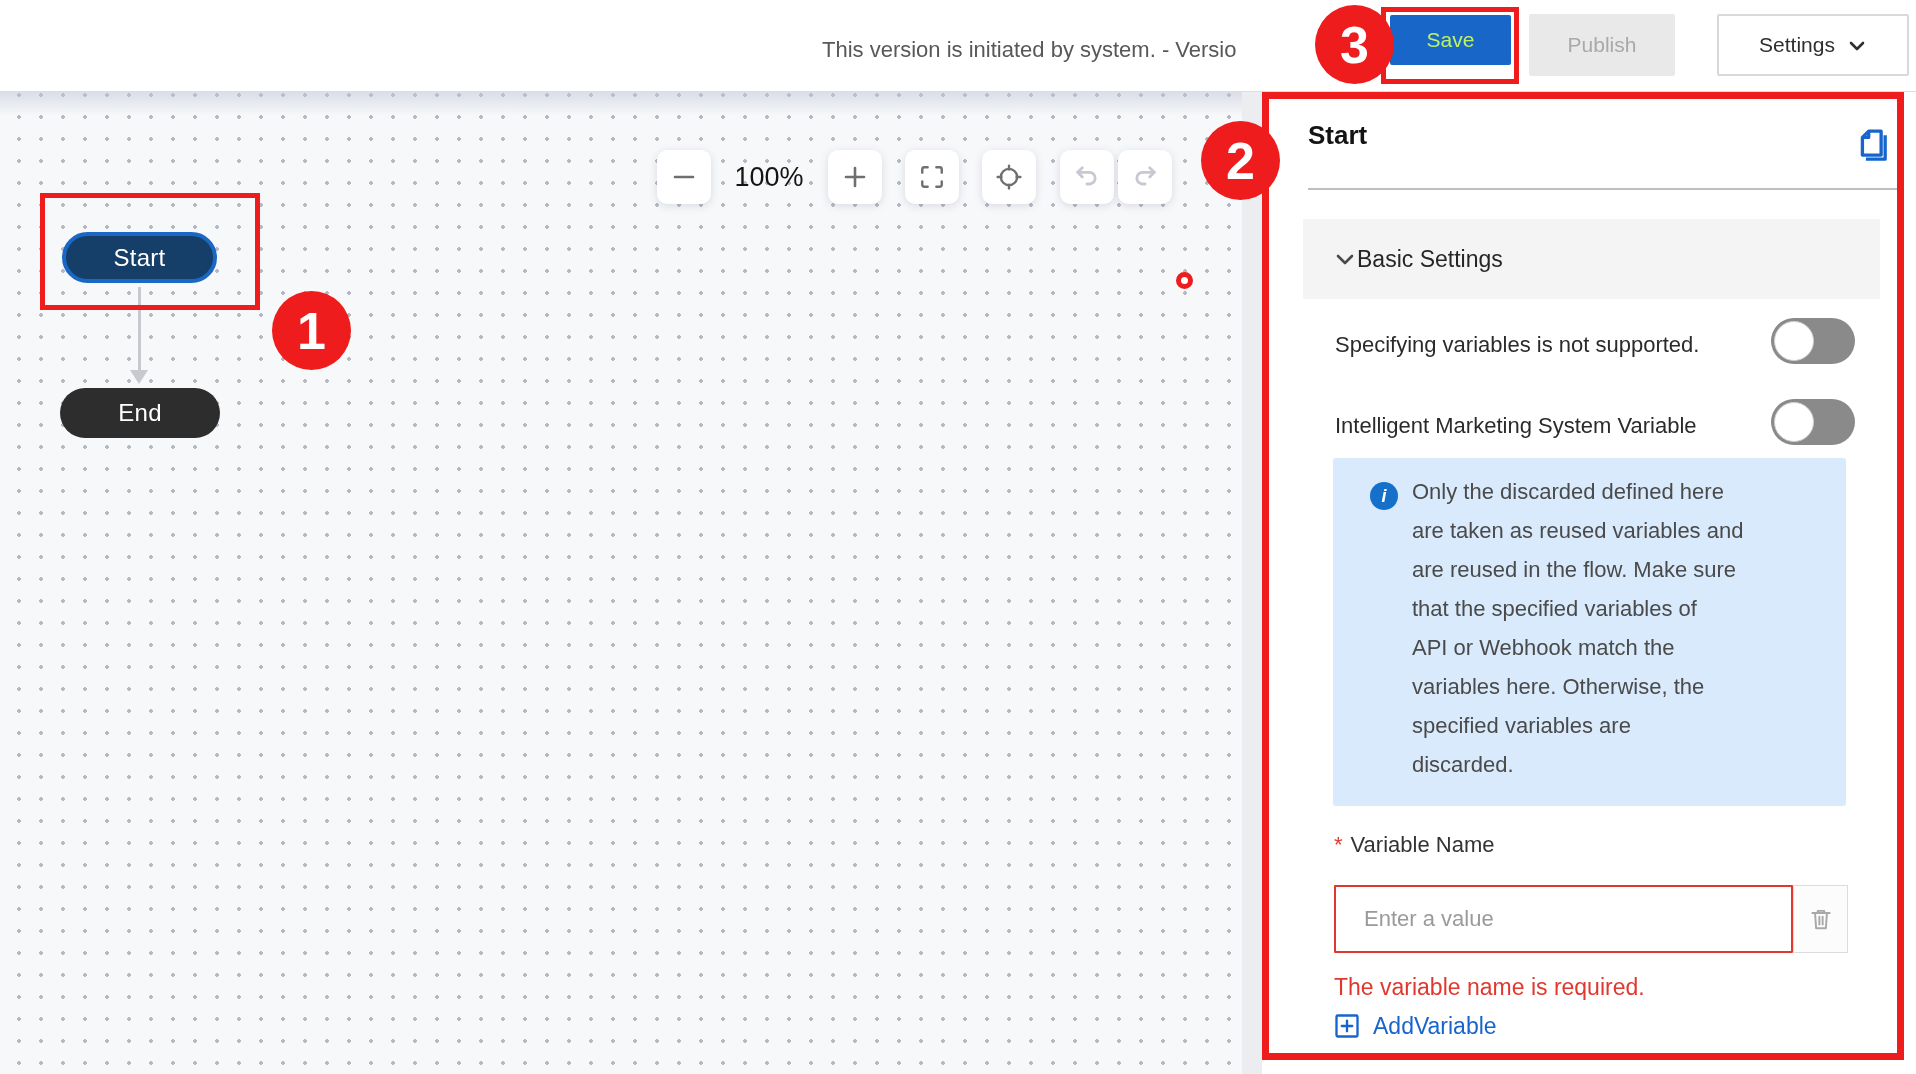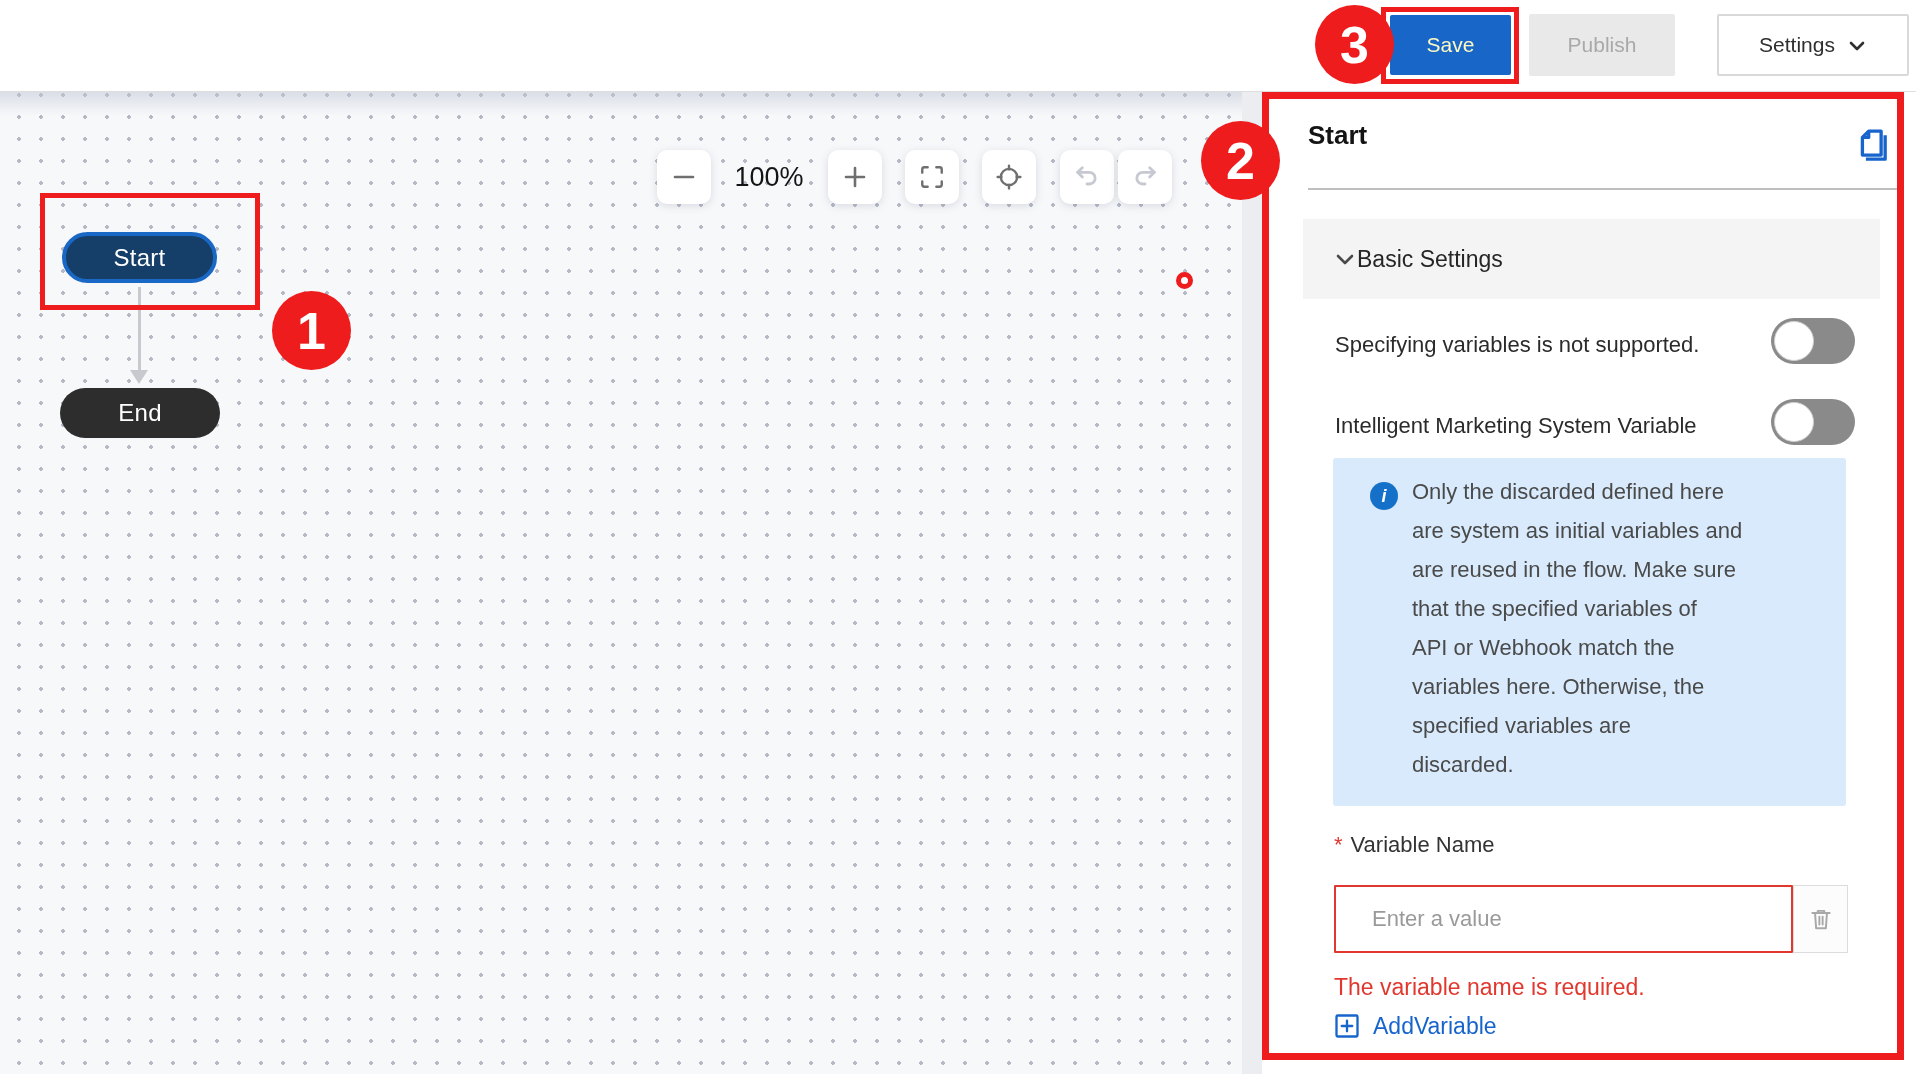--- a/index.html
+++ b/index.html
@@ -4,21 +4,21 @@
 <style>
   * { box-sizing: border-box; margin: 0; padding: 0; }
   html,body { width:1916px; height:1074px; }
   body { font-family: "Liberation Sans", sans-serif; background:#fff; }
   .screen { position:relative; width:1916px; height:1074px; overflow:hidden; background:#fff; }
 
   
   .topbar { position:absolute; left:0; top:0; width:1916px; height:92px; background:#fff; border-bottom:1px solid #dedede; z-index:5; }
   .version-text { position:absolute; left:822px; top:0; height:92px; line-height:100px; font-size:22px; color:#585858; white-space:nowrap; }
   .btn { position:absolute; top:14px; height:62px; border:none; border-radius:2px; font-family:"Liberation Sans",sans-serif; font-size:21px; cursor:pointer; }
-  .btn-save { left:1390px; top:15px; width:121px; height:60px; background:#1766c8; color:#fef9c3; }
+  .btn-save { left:1390px; top:15px; width:121px; height:50px; background:#1766c8; color:#bef264; }
   .btn-publish { left:1529px; width:146px; background:#e9e9ea; color:#a9a9a9; cursor:default; }
   .btn-settings { left:1704px; width:192px; background:#fff; border:2px solid #d9d9d9; color:#2f2f2f; display:flex; align-items:center; justify-content:center; gap:12px;margin-left:13px; }
   .btn-settings svg { margin-top:2px; }
 
   
   .ann-box { position:absolute; border:5px solid #ee1c1c; background:transparent; z-index:20; pointer-events:none; }
   .ann-box-save { left:1381px; top:7px; width:138px; height:77px; z-index:6; }
   .ann-box-panel { left:1262px; top:92px; width:642px; height:968px; border-width:7px; }
   .badge { position:absolute; width:79px; height:79px; border-radius:50%; background:#ee1c1c; color:#fff;
            font-size:52px; font-weight:bold; display:flex; align-items:center; justify-content:center; z-index:30; pointer-events:none; }
@@ -71,36 +71,37 @@
                   background:#fff; border:1px solid #cfcfcf; }
 
   .info-box { position:absolute; left:71px; top:366px; width:513px; height:348px; background:#d8eafb; border-radius:3px; }
   .info-icon { position:absolute; left:37px; top:24px; width:28px; height:28px; border-radius:50%; background:#1570c9;
                color:#fff; font-size:18px; font-weight:bold; font-style:italic; display:flex; align-items:center; justify-content:center; }
   .info-lines { position:absolute; left:79px; top:14px; width:410px; font-size:22px; line-height:39px; color:#4a4a4a; }
 
   .field-label { position:absolute; left:72px; top:740px; font-size:22px; color:#333; }
   .field-label .req { color:#e0382e; margin-right:8px; }
   .var-input { position:absolute; left:72px; top:793px; width:459px; height:68px; border:2px solid #e0382e;
-               font-size:22px; color:#333; padding-left:36px; background:#fff; border-radius:1px; outline:none;
+               font-size:22px; color:#333; padding-left:28px; background:#fff; border-radius:1px; outline:none;
                font-family:"Liberation Sans",sans-serif; }
   .var-input::placeholder { color:#9a9a9a; }
   .trash-btn { position:absolute; left:531px; top:793px; width:55px; height:68px; background:#fcfcfc;
                border:1px solid #dcdcdc; display:flex; align-items:center; justify-content:center; cursor:pointer; }
   .error-text { position:absolute; left:72px; top:882px; font-size:23px; color:#e0382e; }
   .add-variable { position:absolute; left:71px; top:920px; display:flex; align-items:center; gap:12px;
                   background:none; border:none; cursor:pointer; }
   .add-variable .alabel { font-size:23px; color:#1765cc; }
 </style>
 </head>
 <body>
 
 <div class="screen">
 
   <header class="topbar">
+    <div class="version-text">This version is initiated by system. - Versio</div>
     <button class="btn btn-publish">Publish</button>
     <button class="btn btn-settings">
       <span>Settings</span>
       <svg width="20" height="20" viewBox="0 0 20 20" fill="none" stroke="#2f2f2f" stroke-width="2.6" stroke-linecap="round" stroke-linejoin="round">
           <polyline points="4,7 10,13 16,7"></polyline>
         </svg>
     </button>
   </header>
 
   <div class="ann-box ann-box-save"></div>
@@ -194,21 +195,21 @@
       <span class="tlabel">Intelligent Marketing System Variable</span>
       <div class="toggle">
           <span class="knob"></span>
         </div>
     </div>
 
     <div class="info-box">
       <span class="info-icon">i</span>
       <div class="info-lines">
         <div>Only the discarded defined here</div>
-        <div>are system as initial variables and</div>
+        <div>are taken as reused variables and</div>
         <div>are reused in the flow. Make sure</div>
         <div>that the specified variables of</div>
         <div>API or Webhook match the</div>
         <div>variables here. Otherwise, the</div>
         <div>specified variables are</div>
         <div>discarded.</div>
       </div>
     </div>
 
     <div class="field-label">

